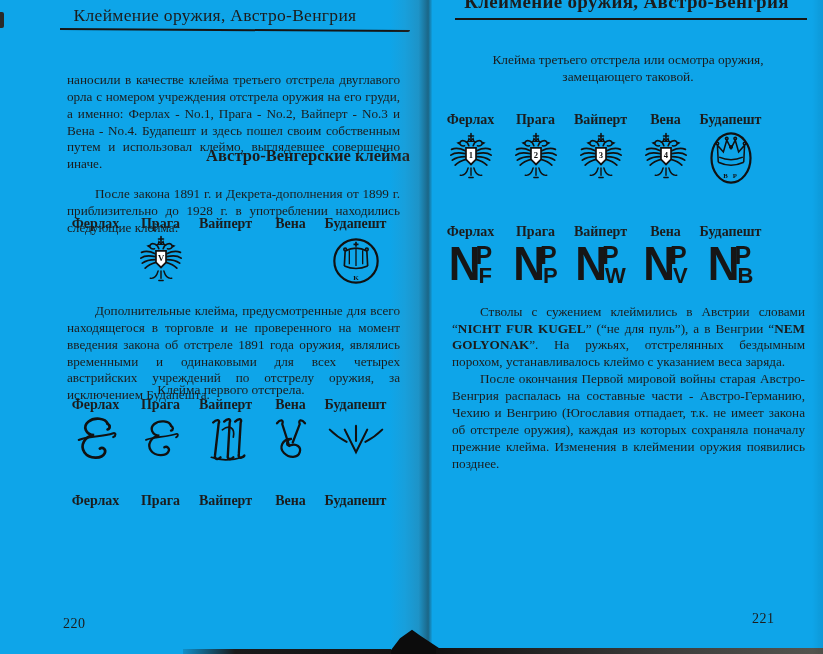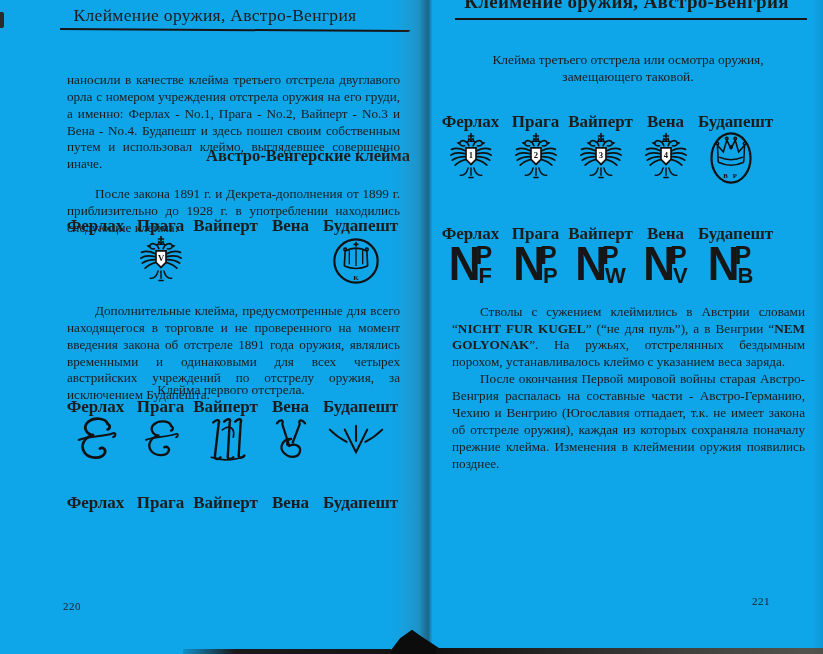--- a/index.html
+++ b/index.html
@@ -30,29 +30,29 @@
   #pl-law{top:173px;left:47px;width:333px;}
   #pl-additional{top:290px;left:47px;width:333px;}
   .center-caption{position:absolute;text-align:center;font-size:13.4px;line-height:16.5px;}
   #pl-first-heading{top:382px;left:16px;width:100%;}
   #pl-second-heading{top:477px;left:0;width:100%;}
   #pr-caption-third{top:52px;left:48px;width:300px;}
   #pr-caption-voluntary{position:absolute;top:196px;left:22px;width:356px;
     font-size:13.4px;text-align:left;}
   #pr-barrels{top:291px;left:22px;width:353px;line-height:16.6px;}
   #pr-afterwar{top:358px;left:22px;width:353px;line-height:16.9px;}
-  .page-number{position:absolute;font-size:11px;letter-spacing:.5px;}
+  .page-number{position:absolute;font-size:14px;letter-spacing:.5px;margin-top:16px;}
   #pl-pagenum{left:43px;top:600px;}
   #pr-pagenum{left:322px;top:595px;}
 
   
   .city-row,.mark-row{position:absolute;display:flex;}
   .page-left .city-row,.page-left .mark-row{left:43px;width:325px;}
   .page-right .city-row,.page-right .mark-row{left:8px;width:325px;}
-  .city{width:65px;text-align:center;font-weight:bold;font-size:17px;}
+  .city{width:65px;text-align:center;font-weight:bold;font-size:14px;}
   .mcol{width:65px;display:flex;justify-content:center;align-items:center;}
   #pl-cities-1{top:216px;} #pl-marks-addl{top:232px;height:58px;}
   #pl-cities-2{top:397px;} #pl-marks-first{top:412px;height:54px;}
   #pl-cities-3{top:493px;} #pl-marks-second{top:508px;height:60px;}
   #pr-cities-1{top:112px;} #pr-marks-eagles{top:127px;height:62px;}
   #pr-cities-2{top:224px;} #pr-marks-np{top:238px;height:54px;}
 
   
   .stamp{display:block;}
   .stamp text{font-family:"Liberation Serif",serif;fill:#111;text-anchor:middle;}

